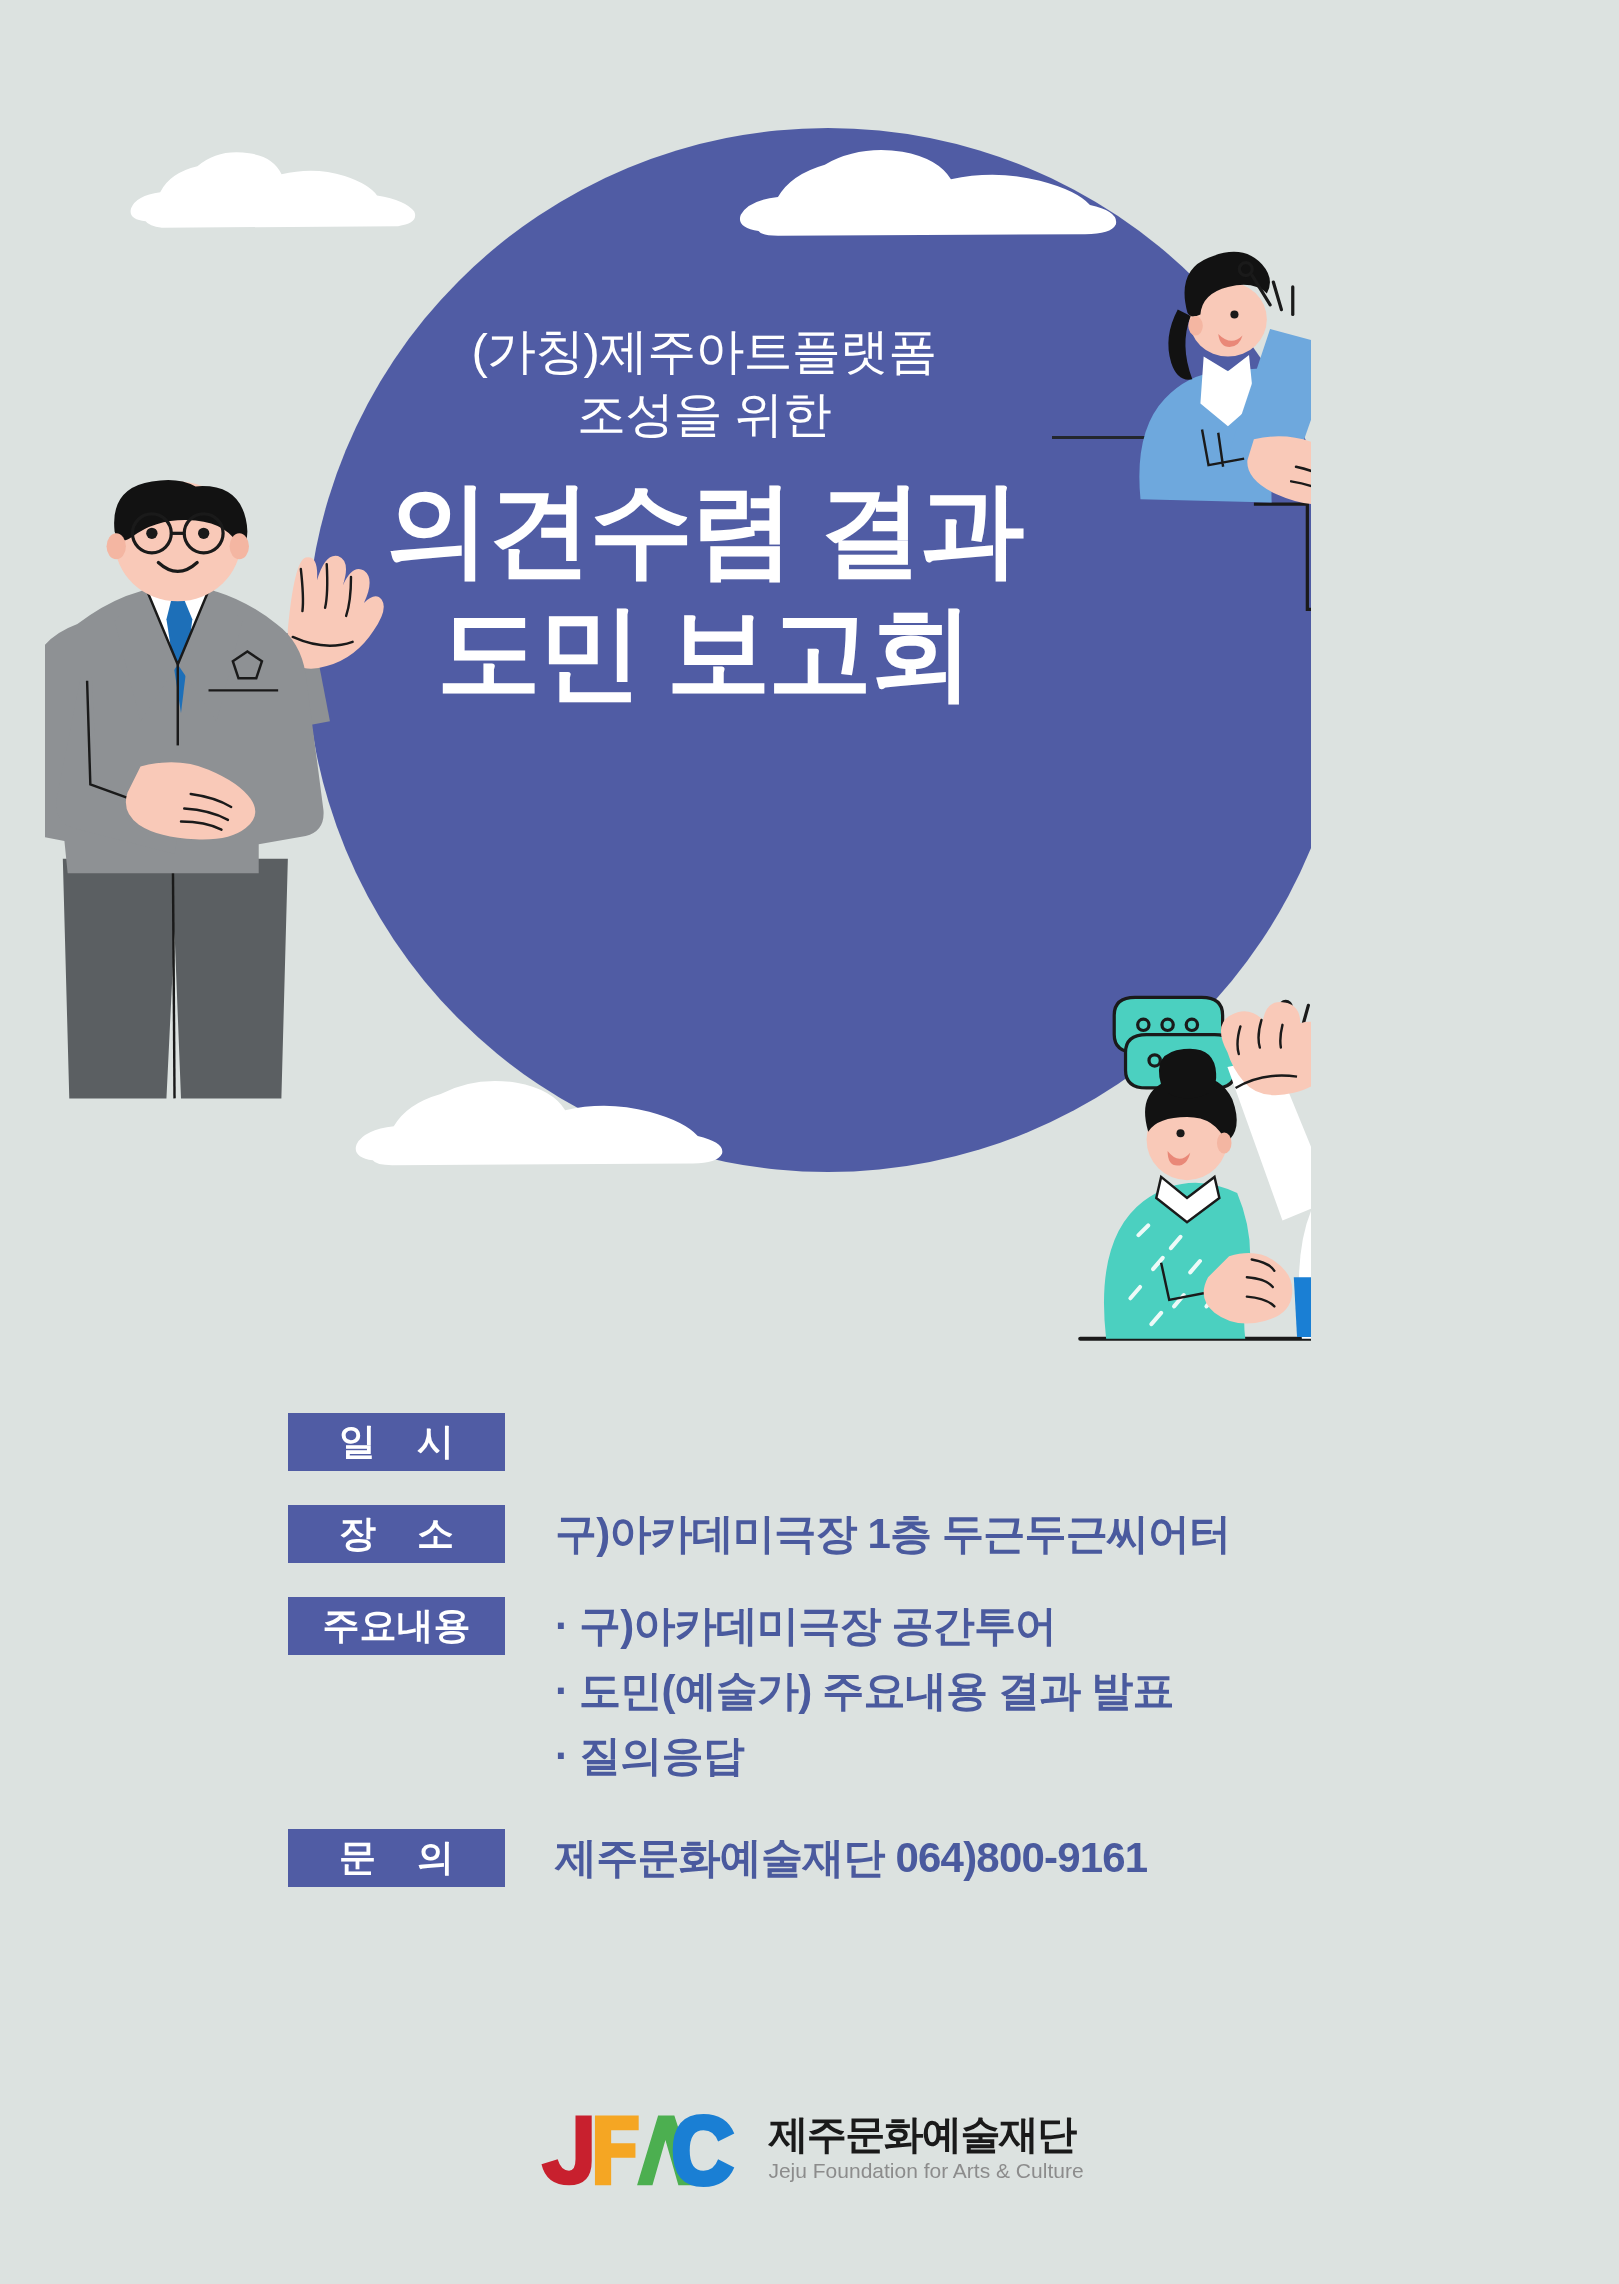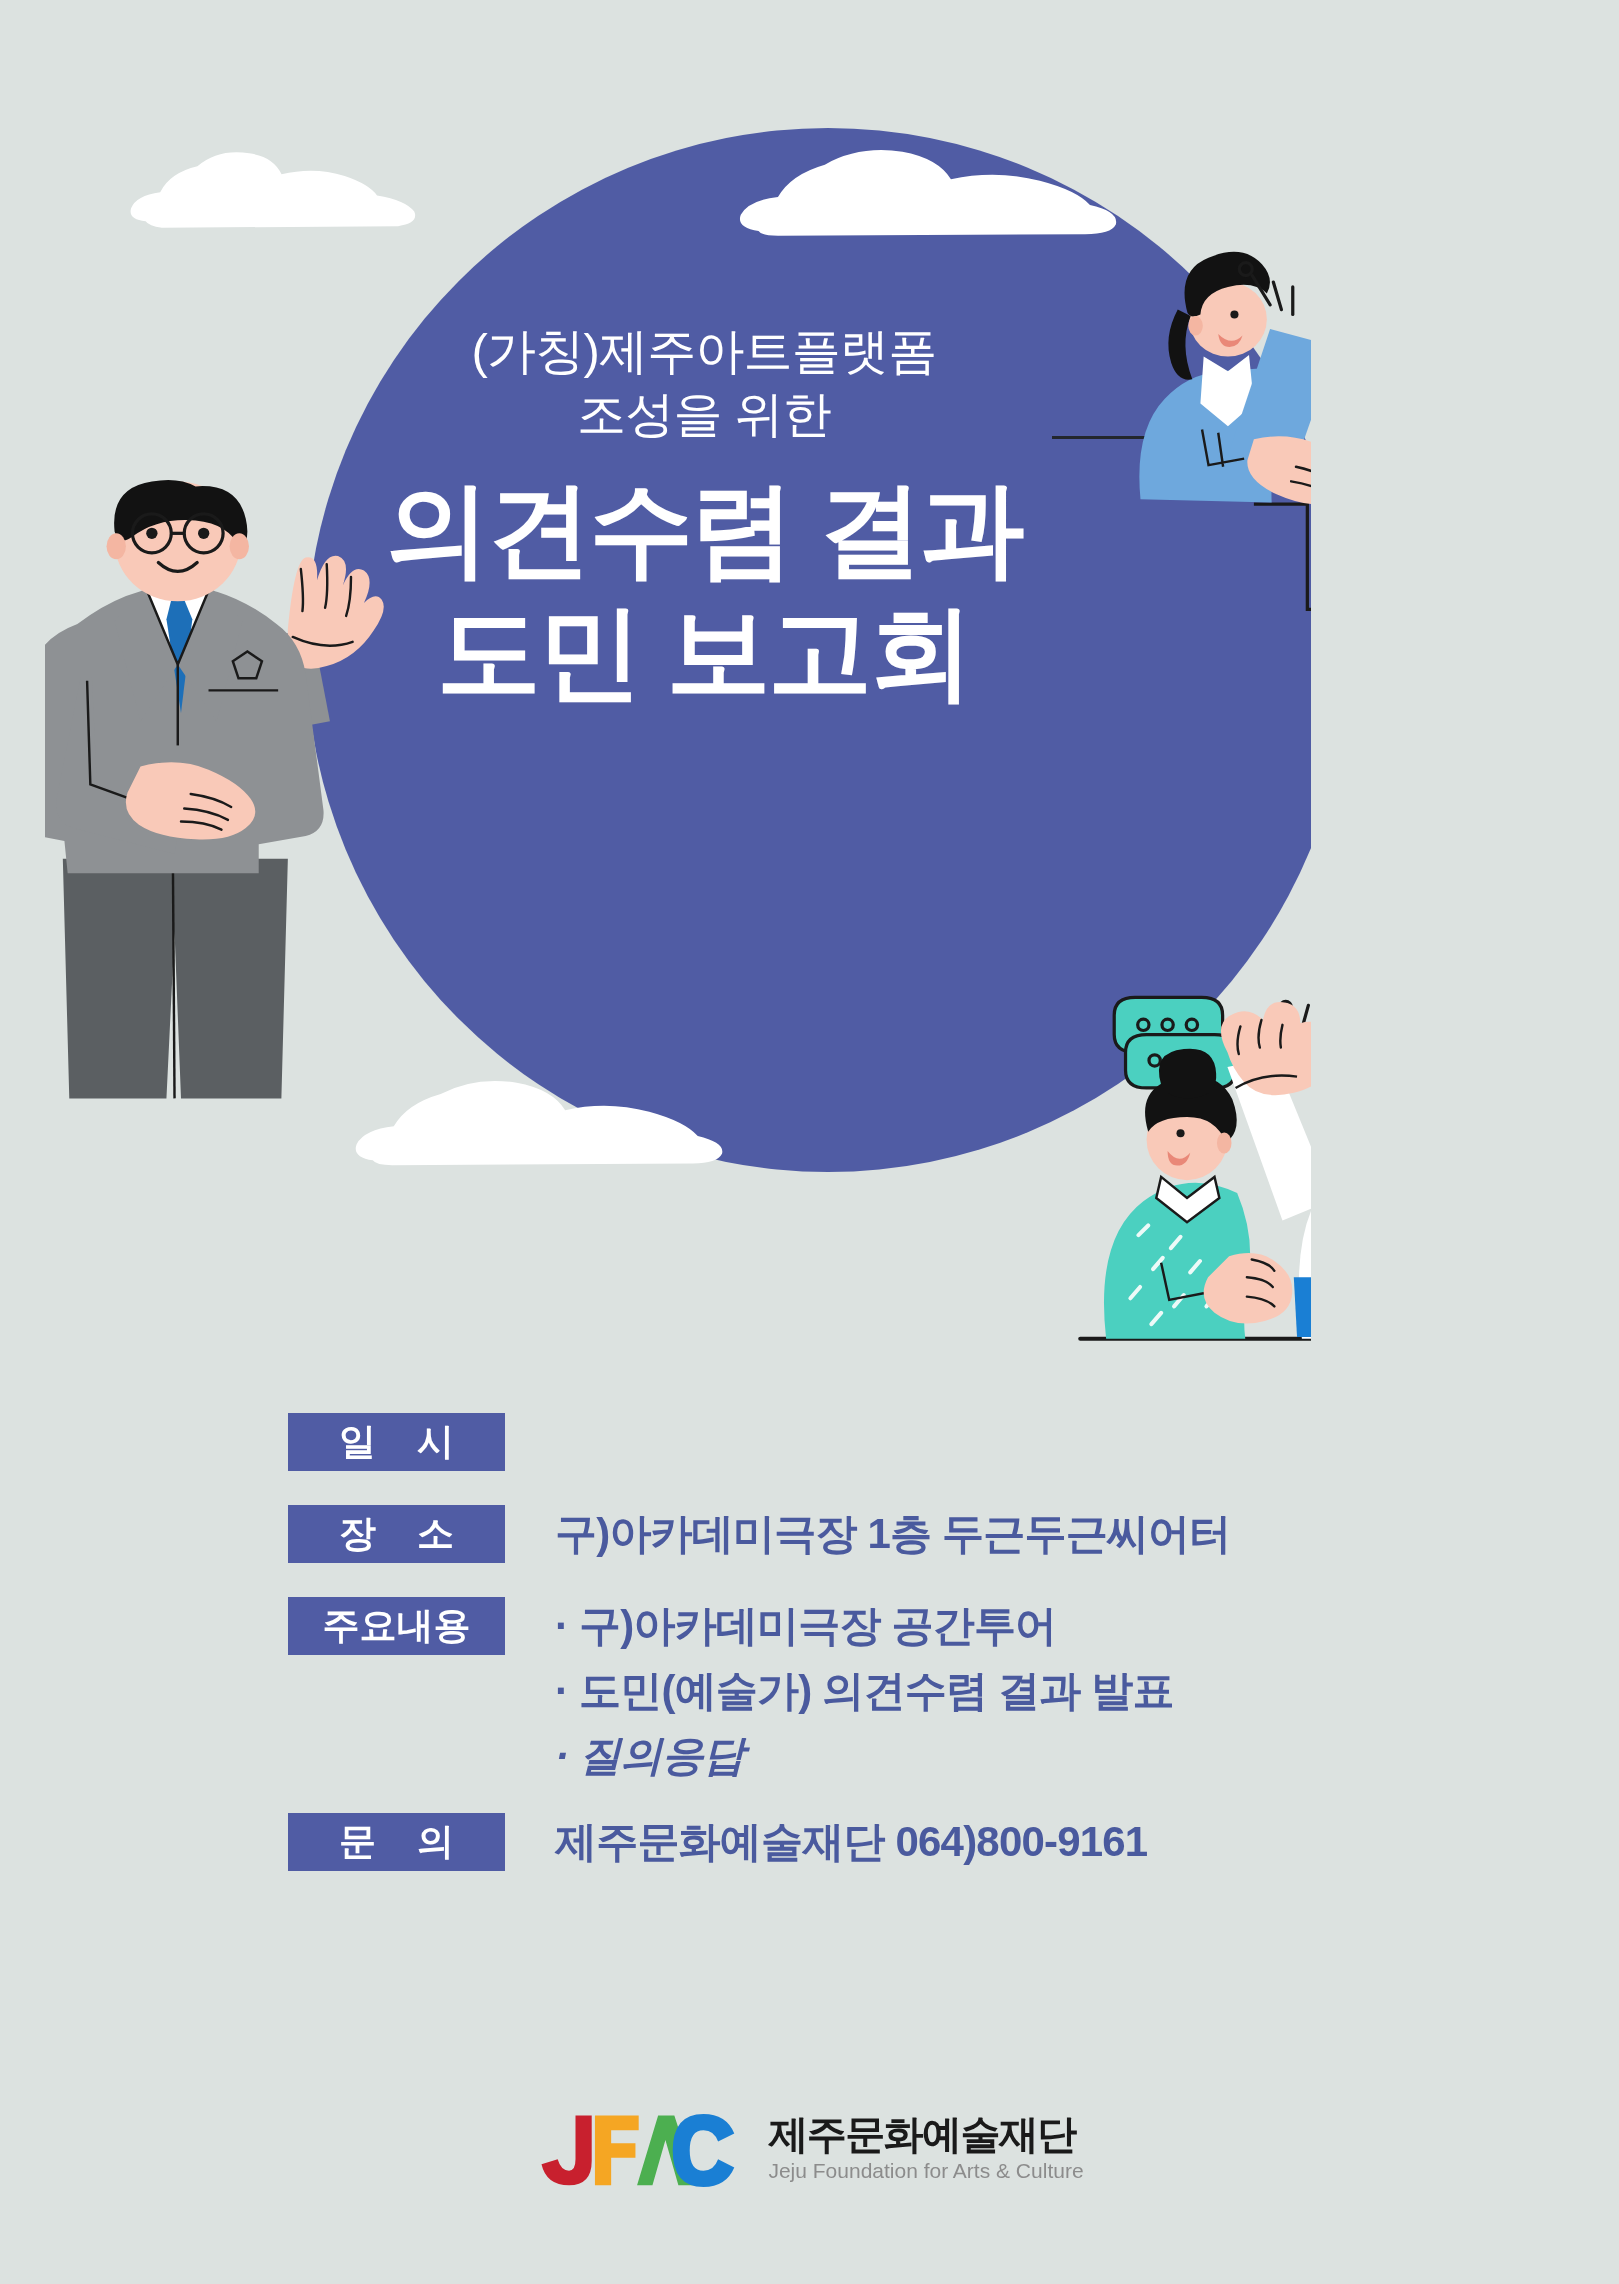--- a/index.html
+++ b/index.html
@@ -70,21 +70,21 @@
   .info-val{
     margin-left:50px;
     color:#4a5a9e;
     font-size:42px;
     font-weight:700;
     line-height:1.12;
     letter-spacing:-0.8px;
     padding-top:4.9px;
   }
   .info-val .bullet-line{display:block;margin-bottom:18px;white-space:nowrap;}
-  .info-val .bullet-line:last-child{margin-bottom:0;font-style:italic;}
+  .info-val .bullet-line:last-child{margin-bottom:16px;}
   .phone{font-weight:700;}
 
   
   .logo-wrap{
     position:absolute;left:0;top:2113px;width:1619px;
     display:flex;align-items:flex-start;justify-content:center;gap:24px;
   }
   .logo-mark{display:flex;align-items:flex-end;height:74px;}
   .logo-text{display:flex;flex-direction:column;justify-content:center;}
   .logo-ko{font-size:40px;font-weight:700;color:#1a1a1a;letter-spacing:-1.6px;line-height:1.05;}
@@ -332,21 +332,21 @@
 
     <div class="info-row">
       <div class="badge">장    소</div>
       <div class="info-val">구)아카데미극장 1층 두근두근씨어터</div>
     </div>
 
     <div class="info-row">
       <div class="badge">주요내용</div>
       <div class="info-val">
         <span class="bullet-line">· 구)아카데미극장 공간투어</span>
-        <span class="bullet-line">· 도민(예술가) 의견수렴 결과 발표</span>
+        <span class="bullet-line">· 도민(예술가) 주요내용 결과 발표</span>
         <span class="bullet-line">· 질의응답</span>
       </div>
     </div>
 
     <div class="info-row">
       <div class="badge">문    의</div>
       <div class="info-val phone">제주문화예술재단 064)800-9161</div>
     </div>
 
   </div>

